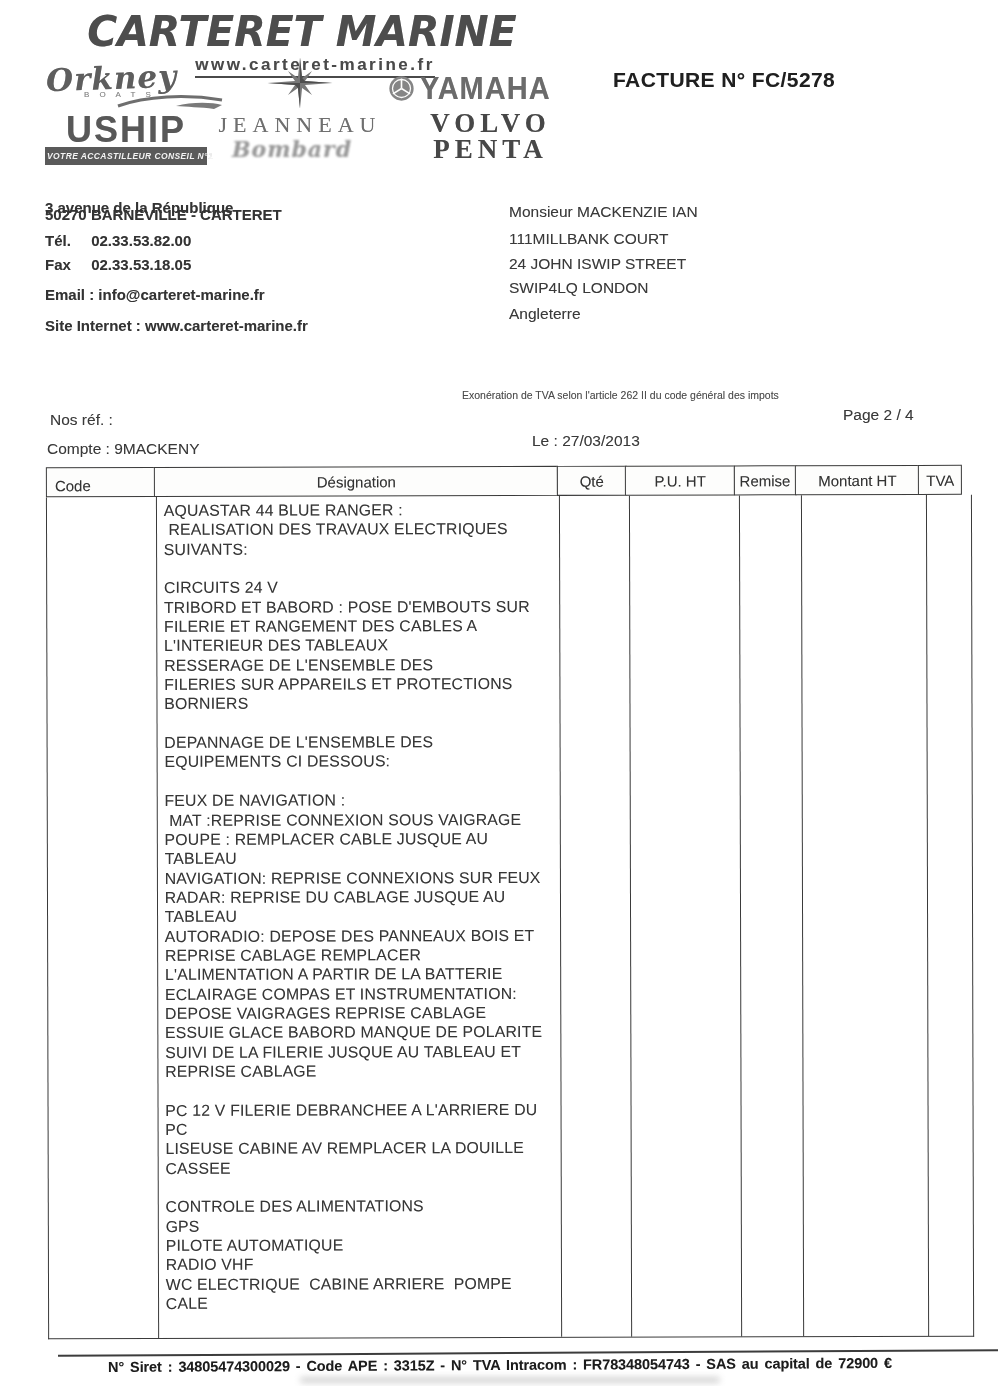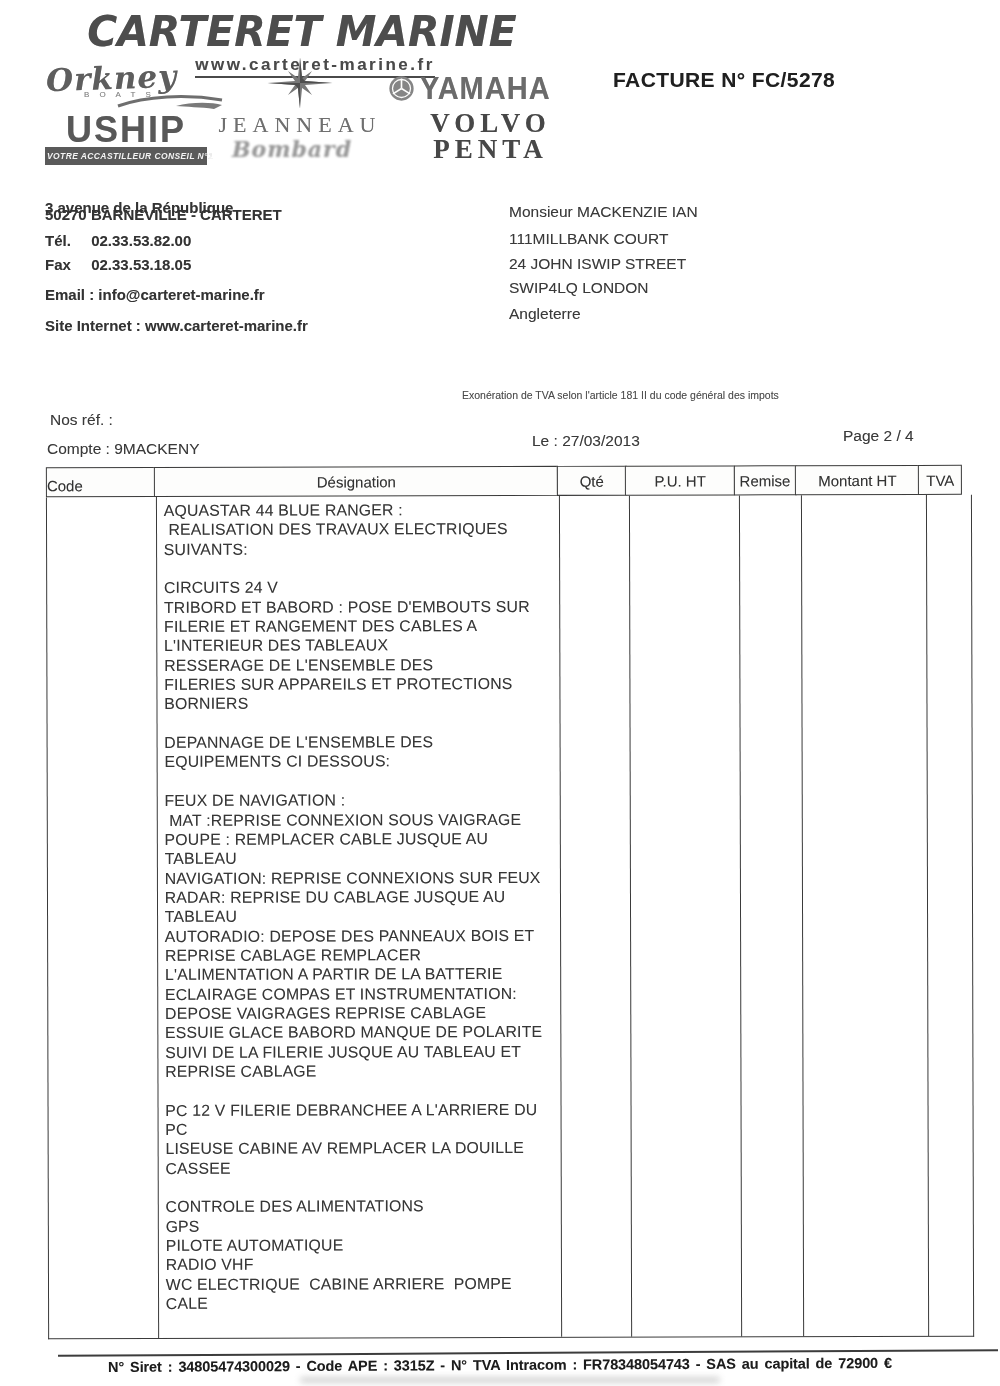--- a/index.html
+++ b/index.html
@@ -68,21 +68,21 @@
   .tva-note{position:absolute;left:462px;top:389px;font-size:10.5px;color:#4c4c4c;white-space:nowrap;}
   .meta-line{position:absolute;font-size:15.5px;color:#3a3a3a;white-space:nowrap;}
   
   .inv-table{position:absolute;left:47px;top:466px;width:926px;transform:rotate(-.15deg);}
   .t-head{display:flex;}
   .t-head .cell{
     box-sizing:border-box;border:1.6px solid #3a3a3a;margin-right:-1.6px;
     height:30px;display:flex;align-items:center;justify-content:center;
     font-size:15px;color:#333;background:#fdfdfc;white-space:nowrap;
   }
-  .t-head .cell.code{justify-content:flex-start;align-items:flex-end;padding-bottom:2px;}
+  .t-head .cell.code{justify-content:flex-start;padding-left:8px;align-items:flex-end;padding-bottom:2px;}
   .t-body{display:flex;box-sizing:border-box;border-left:1.4px solid #3a3a3a;
     border-right:1.4px solid #3a3a3a;border-bottom:1.6px solid #3a3a3a;height:842px;}
   .t-body .bcol{box-sizing:border-box;border-right:1.2px solid #3a3a3a;height:100%;}
   .t-body .bcol:last-child{border-right:none;}
   .w-code{width:110px;} .w-des{width:404px;} .w-qte{width:70px;}
   .w-pu{width:110px;} .w-rem{width:63px;} .w-mon{width:125px;} .w-tva{width:44px;}
   .des-lines{padding:4px 2px 0 7px;}
   .des-line{
     font-size:15.8px;line-height:19.35px;color:#363636;letter-spacing:.2px;
     white-space:pre;overflow:visible;
@@ -179,31 +179,31 @@
     <span>Site Internet :</span>
     <span>www.carteret-marine.fr</span>
   </div>
 
   <div class="cust-line" style="top:203px;">Monsieur MACKENZIE IAN</div>
   <div class="cust-line" style="top:230px;">111MILLBANK COURT</div>
   <div class="cust-line" style="top:255px;">24 JOHN ISWIP STREET</div>
   <div class="cust-line" style="top:279px;">SWIP4LQ LONDON</div>
   <div class="cust-line" style="top:305px;">Angleterre</div>
 
-  <div class="tva-note">Exonération de TVA selon l'article 181 II du code général des impots</div>
+  <div class="tva-note">Exonération de TVA selon l'article 262 II du code général des impots</div>
   <div class="meta-line" style="left:50px;top:411px;">Nos réf. :</div>
   <div class="meta-line" style="left:47px;top:440px;">
     <span>Compte :</span>
     <span>9MACKENY</span>
   </div>
   <div class="meta-line" style="left:532px;top:432px;">
     <span>Le :</span>
     <span>27/03/2013</span>
   </div>
-  <div class="meta-line" style="left:843px;top:427px;">Page 2 / 4</div>
+  <div class="meta-line" style="left:843px;top:406px;">Page 2 / 4</div>
 
   <div class="inv-table">
     <div class="t-head">
       <div class="cell code w-code">Code</div>
       <div class="cell w-des">Désignation</div>
       <div class="cell w-qte">Qté</div>
       <div class="cell w-pu">P.U. HT</div>
       <div class="cell w-rem">Remise</div>
       <div class="cell w-mon">Montant HT</div>
       <div class="cell w-tva">TVA</div>

